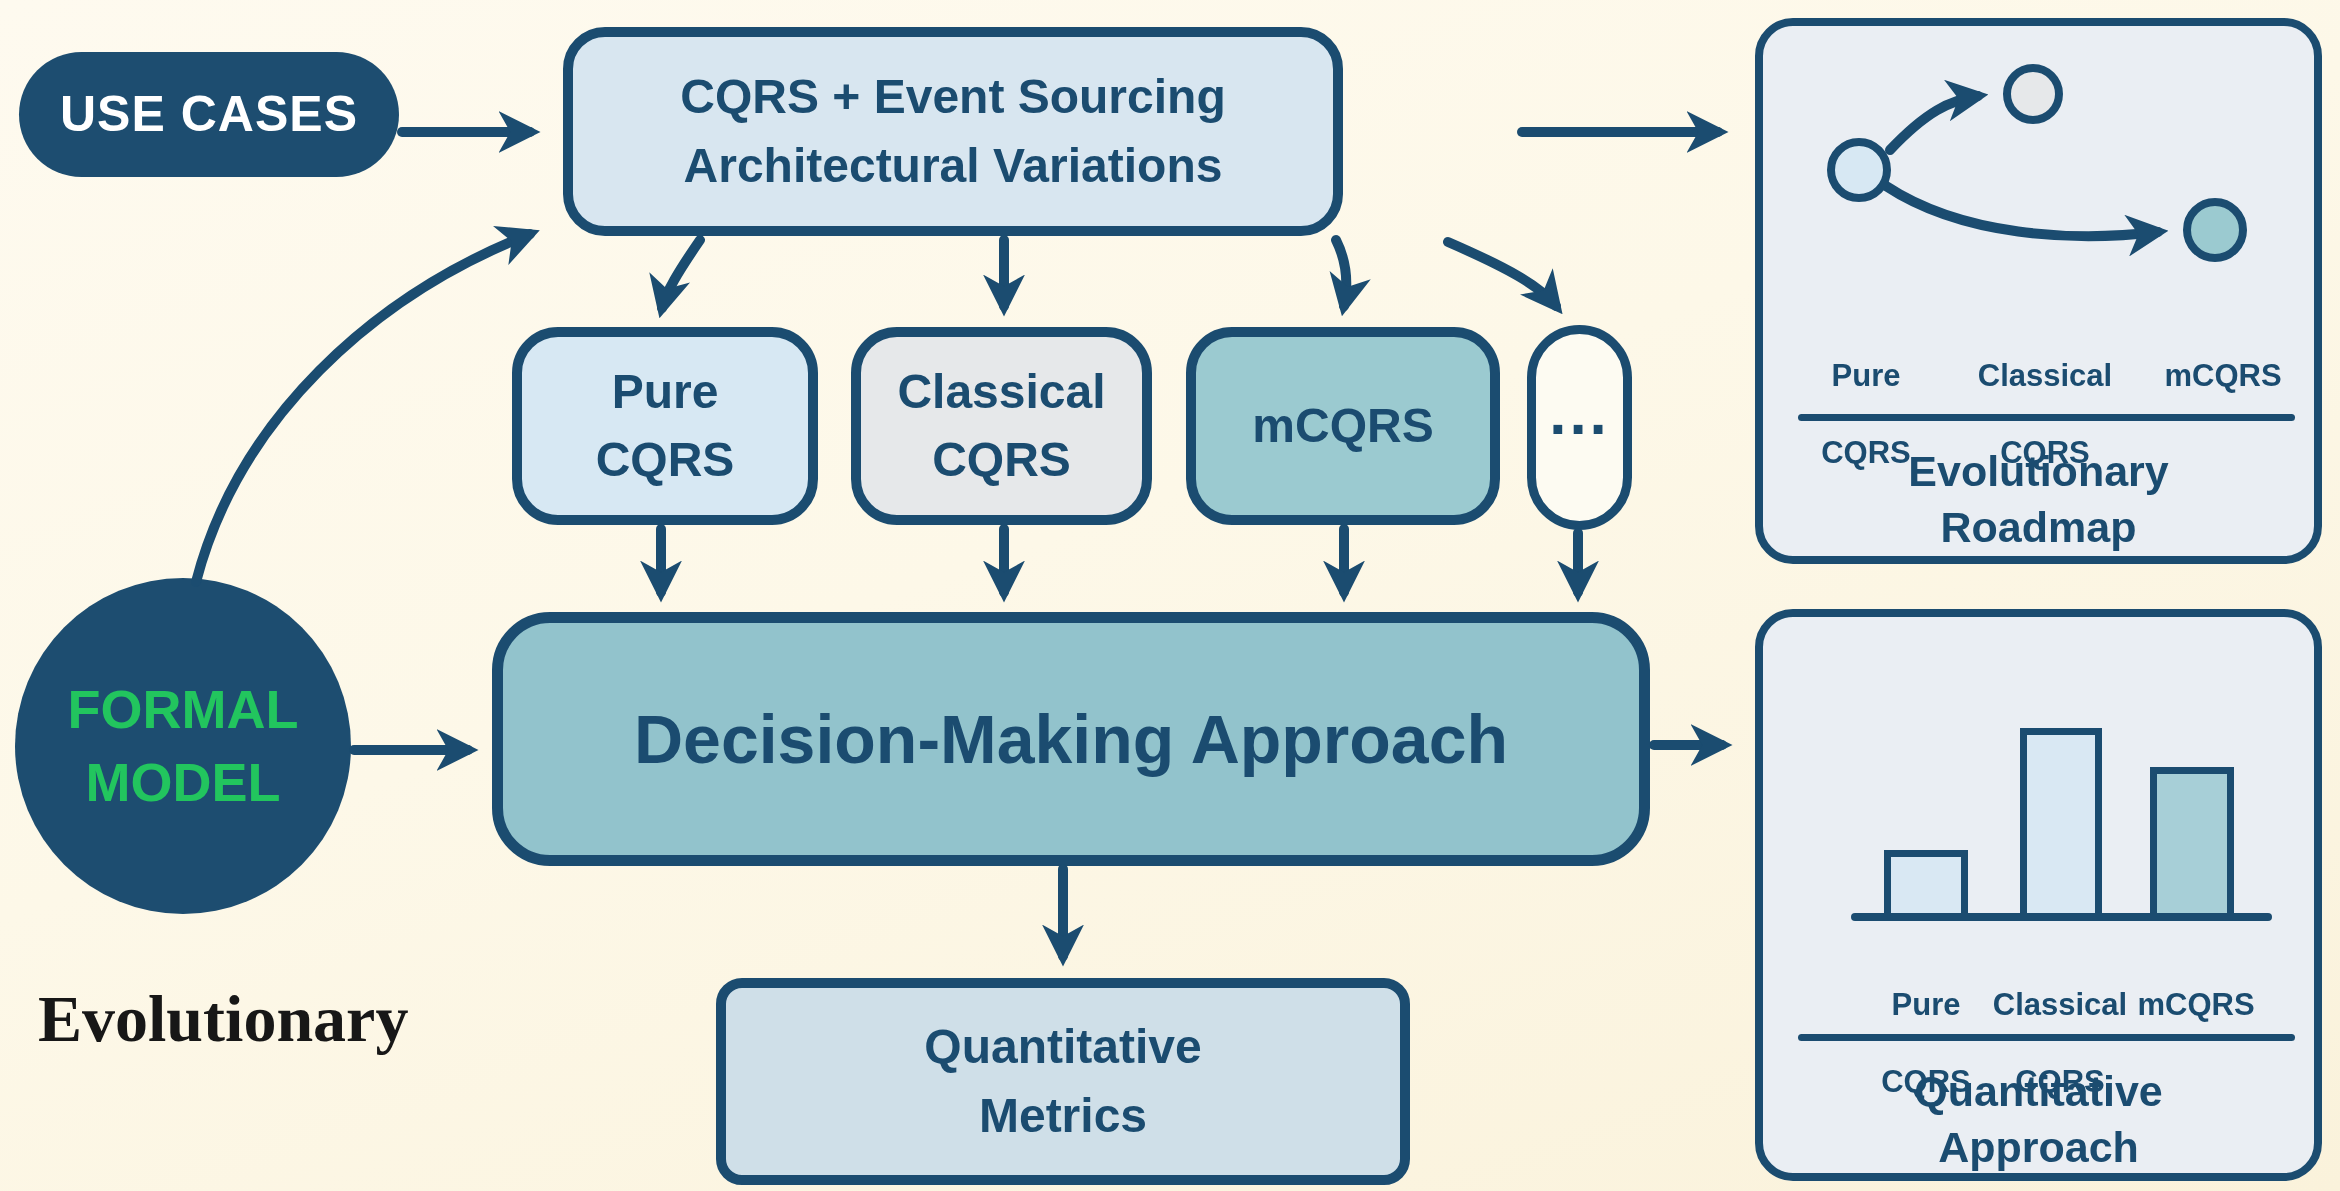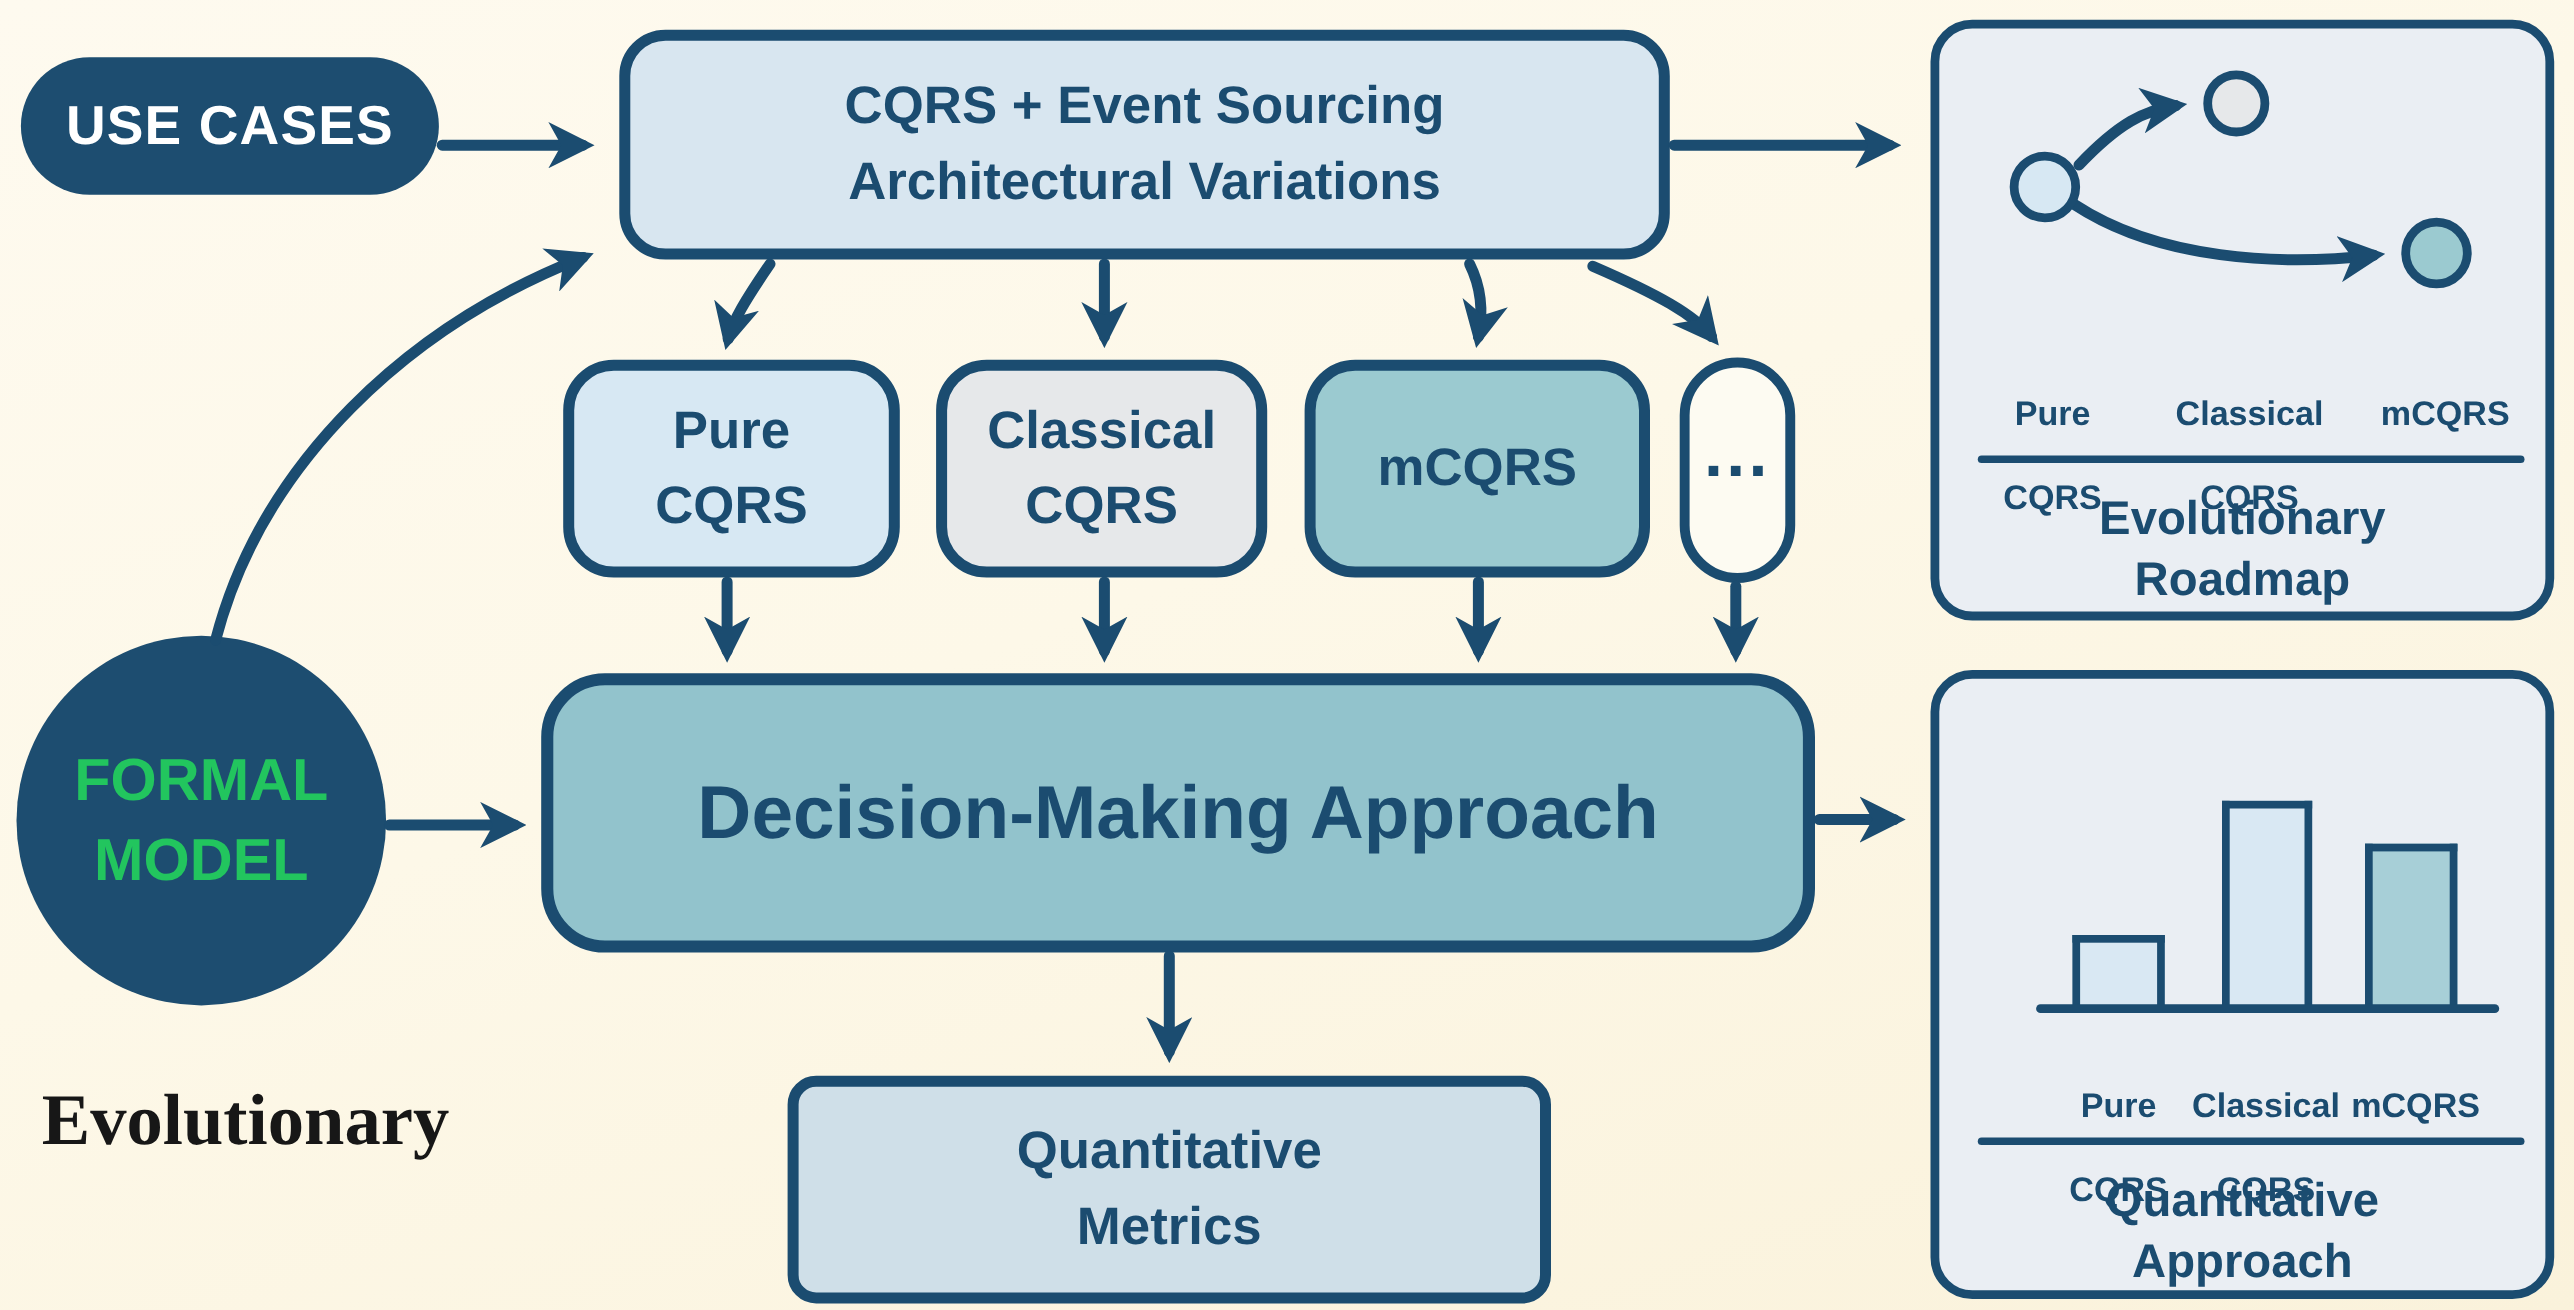--- a/index.html
+++ b/index.html
@@ -15,21 +15,21 @@
         font-weight:700;color:#1b4c70;line-height:1.42;}
   
   .use-cases{left:19px;top:52px;width:380px;height:125px;background:#1d4d70;
              border-radius:81px;color:#ffffff;font-size:50px;letter-spacing:1px;}
   .formal-model{left:15px;top:578px;width:336px;height:336px;background:#1d4d70;
                 border-radius:50%;color:#22c55e;font-size:54px;line-height:1.35;}
   .caption{position:absolute;left:38px;top:975px;color:#171717;
            font-family:"Liberation Serif","DejaVu Serif",serif;font-weight:700;
            font-size:66px;line-height:1.32;}
   
-  .hub{left:563px;top:27px;width:955px;height:209px;background:#d8e6f0;
+  .hub{left:563px;top:27px;width:780px;height:209px;background:#d8e6f0;
        border:10px solid #1b4c70;border-radius:42px;font-size:48px;}
   .variant{top:327px;height:198px;background:#d7e8f3;border:10px solid #1b4c70;
            border-radius:46px;font-size:48px;}
   .v-pure{left:512px;width:306px;}
   .v-classical{left:851px;width:301px;background:#e6e8ea;}
   .v-mcqrs{left:1186px;width:314px;background:#9bcad0;}
   .v-more{left:1527px;top:325px;width:105px;height:205px;background:#fdfbf2;
           border:9px solid #1b4c70;border-radius:55px;font-size:62px;}
   .v-more .dots{transform:translateY(-14px);letter-spacing:3px;}
   

